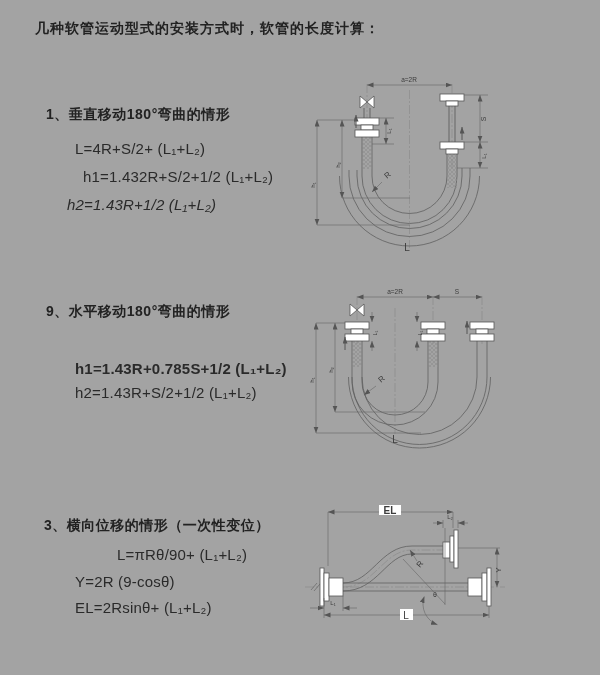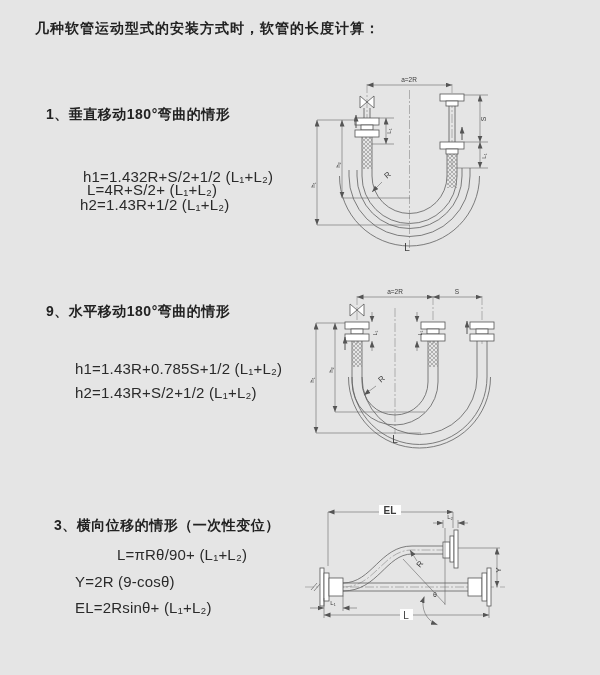--- a/index.html
+++ b/index.html
@@ -1,37 +1,37 @@
 <!DOCTYPE html>
 <html><head>
 <meta charset="utf-8">
 <style>
   html,body{margin:0;padding:0;}
   .page{
-    position:relative;width:600px;height:675px;background:#e5e5e5;overflow:hidden;
+    position:relative;width:600px;height:675px;background:#a3a3a3;overflow:hidden;
     font-family:"Liberation Sans","DejaVu Sans",sans-serif;color:#2b2b2b;
   }
   .abs{position:absolute;white-space:nowrap;}
   .title{font-size:14px;font-weight:700;letter-spacing:1px;color:#222;}
   .heading{font-size:14px;font-weight:700;letter-spacing:0.5px;color:#222;}
   .formula{font-size:15px;color:#2a2a2a;letter-spacing:0.2px;}
   svg.diag{position:absolute;}
   svg text{font-family:"Liberation Sans","DejaVu Sans",sans-serif;fill:#3c3c3c;}
 </style>
 </head>
 <body>
 
 <div class="page">
 
   <div class="abs title" style="left:35px;top:20px;">几种软管运动型式的安装方式时，软管的长度计算：</div>
 
   <div class="abs heading" style="left:46px;top:106px;text-align:center;">1、垂直移动180°弯曲的情形</div>
-  <div class="abs formula" style="left:87px;top:140px;margin-top:41px;">L=4R+S/2+ (L₁+L₂)</div>
+  <div class="abs formula" style="left:75px;top:140px;">L=4R+S/2+ (L₁+L₂)</div>
   <div class="abs formula" style="left:83px;top:168px;">h1=1.432R+S/2+1/2 (L₁+L₂)</div>
-  <div class="abs formula" style="left:80px;top:196px;">h2=1.43R+1/2 (L₁+L₂)</div>
+  <div class="abs formula" style="left:67px;top:196px;font-style:italic;">h2=1.43R+1/2 (L₁+L₂)</div>
 
   <svg class="diag" style="left:310px;top:70px;" width="282" height="192" viewBox="0 0 282 192">
     <defs>
       <marker id="ar1" orient="auto-start-reverse" markerWidth="8" markerHeight="6" refX="6.5" refY="2.5" markerUnits="userSpaceOnUse">
         <path d="M0,0 L6.5,2.5 L0,5 z" fill="#555"></path>
       </marker>
       <pattern id="hx1" width="4" height="4" patternUnits="userSpaceOnUse">
         <path d="M0,0 L4,4 M4,0 L0,4" stroke="#8d8d8d" stroke-width="0.6"></path>
       </pattern>
     </defs>
@@ -105,21 +105,21 @@
     <text x="5" y="115" font-size="6" transform="rotate(-90 5 115)" text-anchor="middle">h₁</text>
     <text x="30" y="95" font-size="6" transform="rotate(-90 30 95)" text-anchor="middle">h₂</text>
     <text x="81" y="61" font-size="6" transform="rotate(-90 81 61)" text-anchor="middle">L₁</text>
     <text x="176" y="49" font-size="7" transform="rotate(-90 176 49)" text-anchor="middle">S</text>
     <text x="176" y="86" font-size="6" transform="rotate(-90 176 86)" text-anchor="middle">L₁</text>
     <text x="77" y="109" font-size="8" transform="rotate(-40 77 109)">R</text>
     <text x="97" y="181" font-size="10" text-anchor="middle">L</text>
   </svg>
 
   <div class="abs heading" style="left:46px;top:303px;">9、水平移动180°弯曲的情形</div>
-  <div class="abs formula" style="left:75px;top:360px;">h1=1.43R+0.785S+1/2 (L₁+L₂)</div>
+  <div class="abs formula" style="left:75px;top:360px;font-weight:bold;">h1=1.43R+0.785S+1/2 (L₁+L₂)</div>
   <div class="abs formula" style="left:75px;top:384px;">h2=1.43R+S/2+1/2 (L₁+L₂)</div>
 
   <svg class="diag" style="left:306px;top:282px;" width="292" height="172" viewBox="0 0 292 172">
     <defs>
       <marker id="ar2" orient="auto-start-reverse" markerWidth="8" markerHeight="6" refX="6.5" refY="2.5" markerUnits="userSpaceOnUse">
         <path d="M0,0 L6.5,2.5 L0,5 z" fill="#555"></path>
       </marker>
       <pattern id="hx2" width="4" height="4" patternUnits="userSpaceOnUse">
         <path d="M0,0 L4,4 M4,0 L0,4" stroke="#8d8d8d" stroke-width="0.6"></path>
       </pattern>
@@ -189,21 +189,21 @@
     <text x="89" y="12" font-size="6.5" text-anchor="middle">a=2R</text>
     <text x="151" y="12" font-size="6.5" text-anchor="middle">S</text>
     <text x="8" y="98" font-size="6" transform="rotate(-90 8 98)" text-anchor="middle">h₁</text>
     <text x="27" y="88" font-size="6" transform="rotate(-90 27 88)" text-anchor="middle">h₂</text>
     <text x="71" y="51" font-size="5.5" transform="rotate(-90 71 51)" text-anchor="middle">L₁</text>
     <text x="116" y="51" font-size="5.5" transform="rotate(-90 116 51)" text-anchor="middle">L₁</text>
     <text x="75" y="101" font-size="8" transform="rotate(-40 75 101)">R</text>
     <text x="89" y="161" font-size="10" text-anchor="middle">L</text>
   </svg>
 
-  <div class="abs heading" style="left:54px;top:517px;">3、横向位移的情形（一次性变位）</div>
+  <div class="abs heading" style="left:44px;top:517px;">3、横向位移的情形（一次性变位）</div>
   <div class="abs formula" style="left:75px;top:546px;margin-left:42px;">L=πRθ/90+ (L₁+L₂)</div>
   <div class="abs formula" style="left:75px;top:573px;">Y=2R (9-cosθ)</div>
   <div class="abs formula" style="left:75px;top:599px;">EL=2Rsinθ+ (L₁+L₂)</div>
 
   <svg class="diag" style="left:300px;top:502px;" width="300" height="166" viewBox="0 0 300 166">
     <defs>
       <marker id="ar3" orient="auto-start-reverse" markerWidth="8" markerHeight="6" refX="6.5" refY="2.5" markerUnits="userSpaceOnUse">
         <path d="M0,0 L6.5,2.5 L0,5 z" fill="#555"></path>
       </marker>
     </defs>

